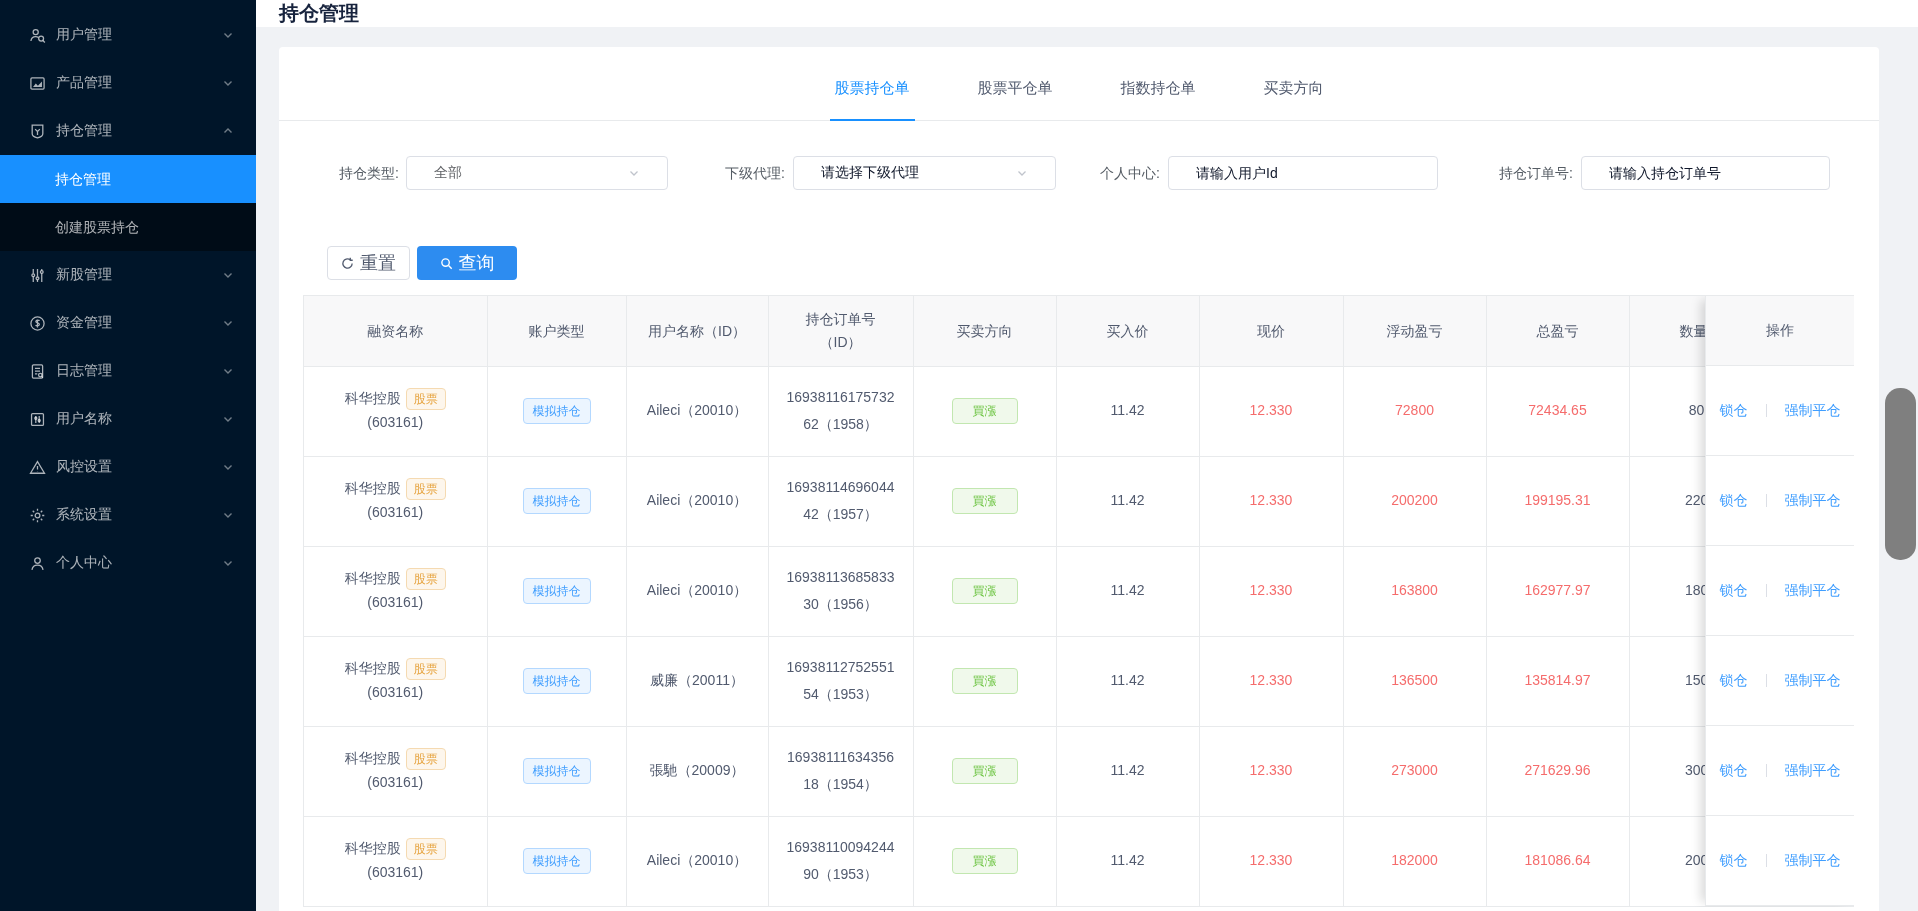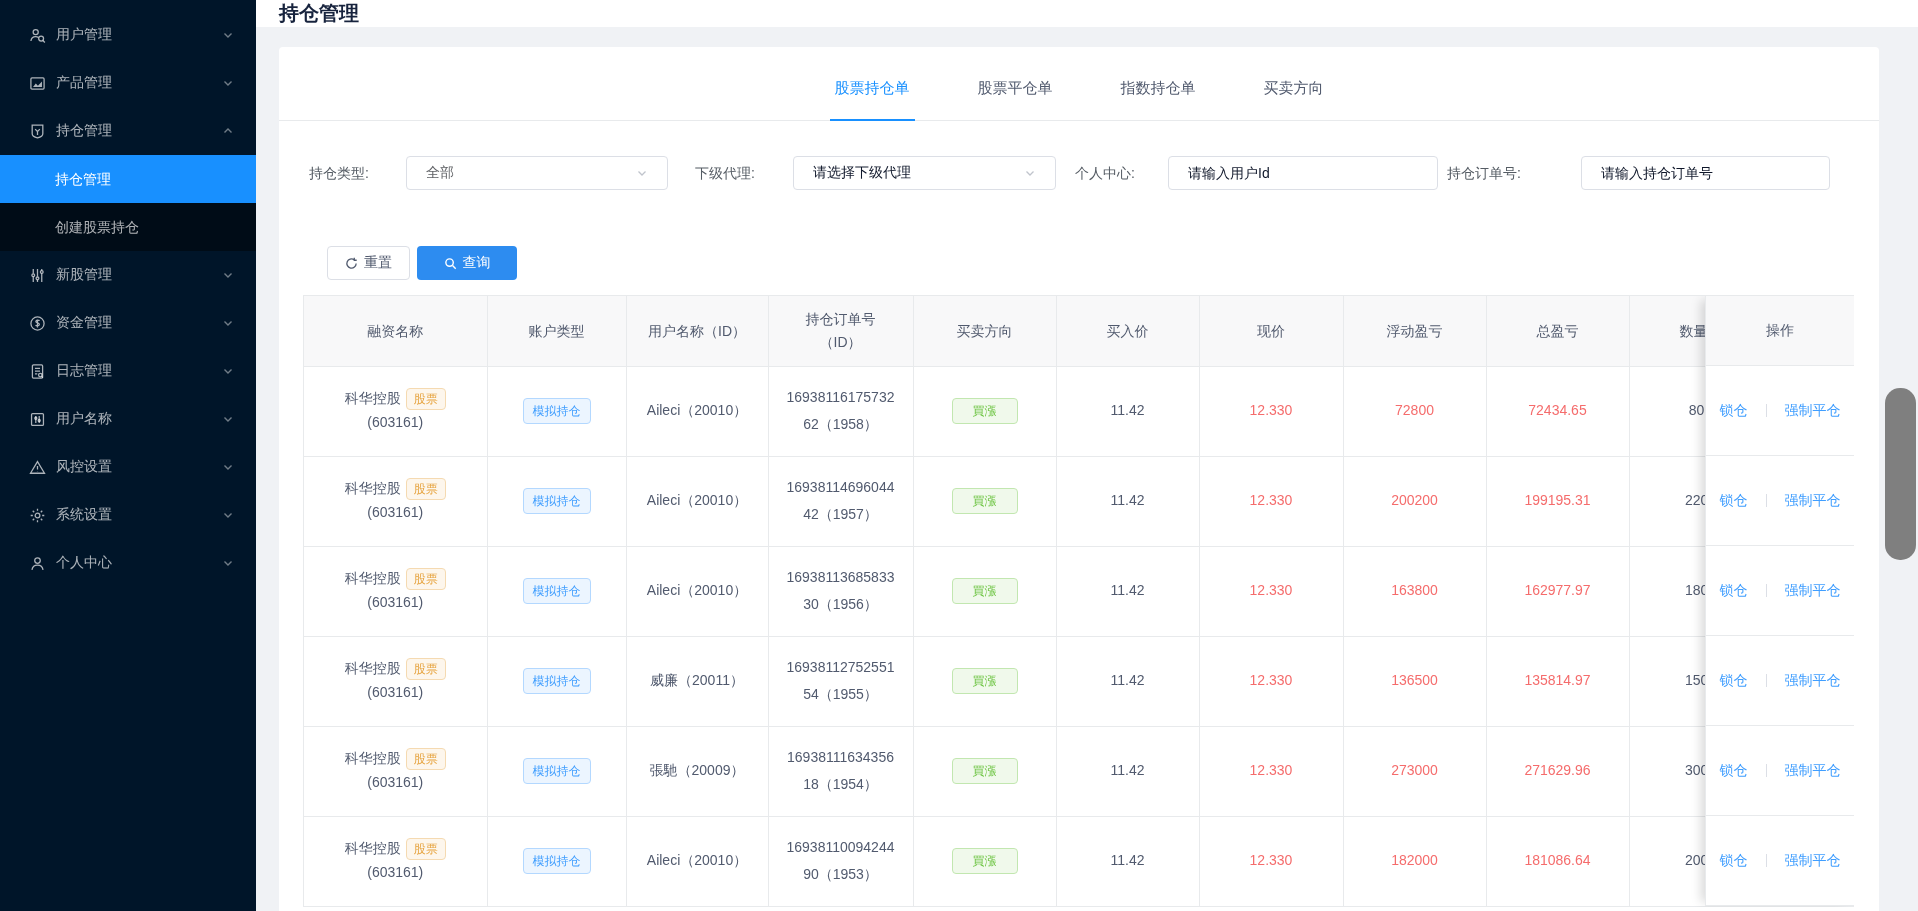--- a/index.html
+++ b/index.html
@@ -30,30 +30,30 @@
 
   
   .tabs { display:flex; justify-content:center; gap:58px; border-bottom:1px solid #e8eaec;
     padding-top:32px; height:74px; }
   .tab { padding:0 5px 15px; font-size:15px; color:#515a6e; cursor:pointer; position:relative; }
   .tab.active { color:#1890ff; }
   .tab.active::after { content:""; position:absolute; left:0; right:0; bottom:-1px; height:2px; background:#1890ff; }
 
   
   .filters { position:relative; height:174px; }
-  .f-label { position:absolute; top:35px; height:34px; line-height:34px; text-align:left; color:#555c64; }
+  .f-label { position:absolute; top:35px; height:34px; line-height:34px; text-align:right; color:#555c64; }
   .f-control { position:absolute; top:35px; height:34px; border:1px solid #dcdfe6; border-radius:4px;
-    background:#fff; display:flex; align-items:center; padding:0 19px; }
+    background:#fff; display:flex; align-items:center; padding:0 27px; }
   .f-control .val { color:#606266; }
   .f-control .ph, input::placeholder { color:#0f172a; }
   .f-control .caret { margin-left:auto; color:#c0c4cc; display:inline-flex; }
   .f-control .caret svg { width:12px; height:12px; }
   .f-control input { border:none; outline:none; width:100%; font-size:14px; font-family:inherit; color:#606266; }
   .btn { position:absolute; top:125px; height:34px; border-radius:4px; display:inline-flex;
-    align-items:center; justify-content:center; gap:6px; font-size:14px; cursor:pointer; }
+    align-items:center; justify-content:center; gap:6px; font-size:18px; cursor:pointer; }
   .btn svg { width:13px; height:13px; }
   .btn.ghost { border:1px solid #dcdfe6; background:#fff; color:#515a6e; }
   .btn.primary { border:none; background:#2d8cf0; color:#fff; }
 
   
   .table-wrap { position:relative; margin-left:24px; width:1551px; overflow:hidden;
     border-left:1px solid #e8eaec; border-top:1px solid #e8eaec; }
   table { table-layout:fixed; width:1600px; border-collapse:collapse; }
   th, td { border-right:1px solid #e8eaec; border-bottom:1px solid #e8eaec; text-align:center;
     vertical-align:middle; font-weight:400; }
@@ -391,21 +391,21 @@
                 </tr>
                 <tr>
                   <td>
                     <div><span>科华控股</span><span class="tag orange">股票</span></div>
                     <div>(603161)</div>
                   </td>
                   <td><span class="tag blue">模拟持仓</span></td>
                   <td>威廉（20011）</td>
                   <td class="ordcell">
                     <div>16938112752551</div>
-                    <div>54（1955）</div>
+                    <div>54（1953）</div>
                   </td>
                   <td><span class="tag green">買漲</span></td>
                   <td>11.42</td>
                   <td class="red">12.330</td>
                   <td class="red">136500</td>
                   <td class="red">135814.97</td>
                   <td>1500</td>
                   <td></td>
                 </tr>
                 <tr>

